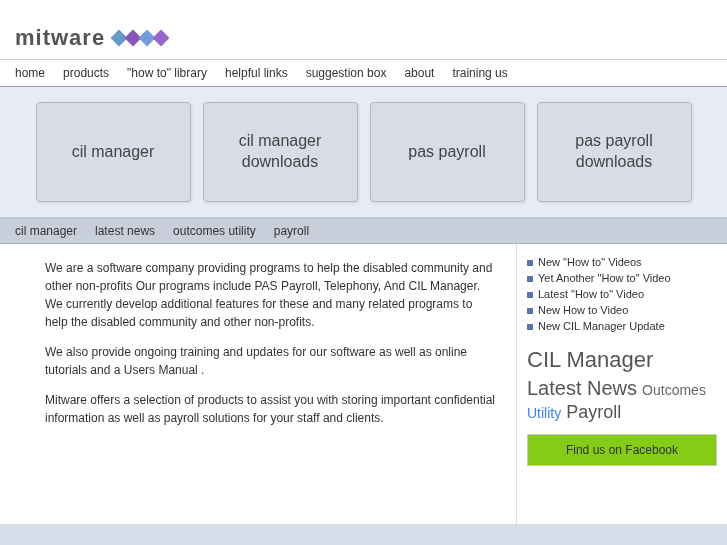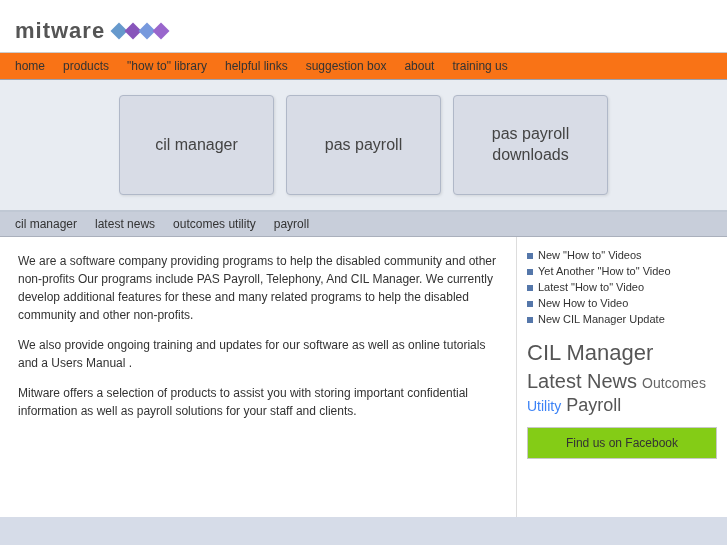--- a/index.html
+++ b/index.html
@@ -6,21 +6,21 @@
     body {
       font-family: Arial, Helvetica, sans-serif;
       font-size: 13px;
       background: #d6dce8;
       color: #333;
     }
 
     
     #header {
       background: #fff;
-      padding: 18px 15px 8px 15px;
+      padding: 25px 15px 8px 15px;
       display: flex;
       align-items: center;
       border-bottom: 1px solid #ccc;
     }
     #logo-text {
       font-size: 22px;
       color: #555;
       font-weight: bold;
       letter-spacing: 1px;
       margin-right: 8px;
@@ -35,21 +35,21 @@
       height: 12px;
       transform: rotate(45deg);
     }
     .d1 { background: #6699cc; }
     .d2 { background: #8855bb; }
     .d3 { background: #7799dd; }
     .d4 { background: #9966cc; }
 
     
     #nav {
-      background: #f97316;
+      background: #ffffff;
       padding: 6px 15px;
       display: flex;
       gap: 18px;
       align-items: center;
       border-bottom: 1px solid #9aa0ad;
     }
     #nav a {
       color: #333;
       text-decoration: none;
       font-size: 12px;
@@ -97,20 +97,21 @@
       text-decoration: none;
       font-size: 12px;
       cursor: pointer;
     }
 
     
     #main {
       display: flex;
       background: #fff;
       min-height: 280px;
+      padding-left: 27px;
     }
     #content-left {
       flex: 1;
       padding: 15px 18px;
       border-right: 1px solid #ddd;
       font-size: 12px;
       line-height: 1.5;
       color: #333;
     }
     #content-left p {
@@ -188,20 +189,21 @@
   <a>products</a>
   <a>"how to" library</a>
   <a>helpful links</a>
   <a>suggestion box</a>
   <a>about</a>
   <a>training us</a>
 </div>
 
 <div id="hero">
   <div class="hero-btn">cil manager</div>
+  <div class="hero-btn">cil manager downloads</div>
   <div class="hero-btn">pas payroll</div>
   <div class="hero-btn">pas payroll downloads</div>
 </div>
 
 <div id="subnav">
   <a>cil manager</a>
   <a>latest news</a>
   <a>outcomes utility</a>
   <a>payroll</a>
 </div>

